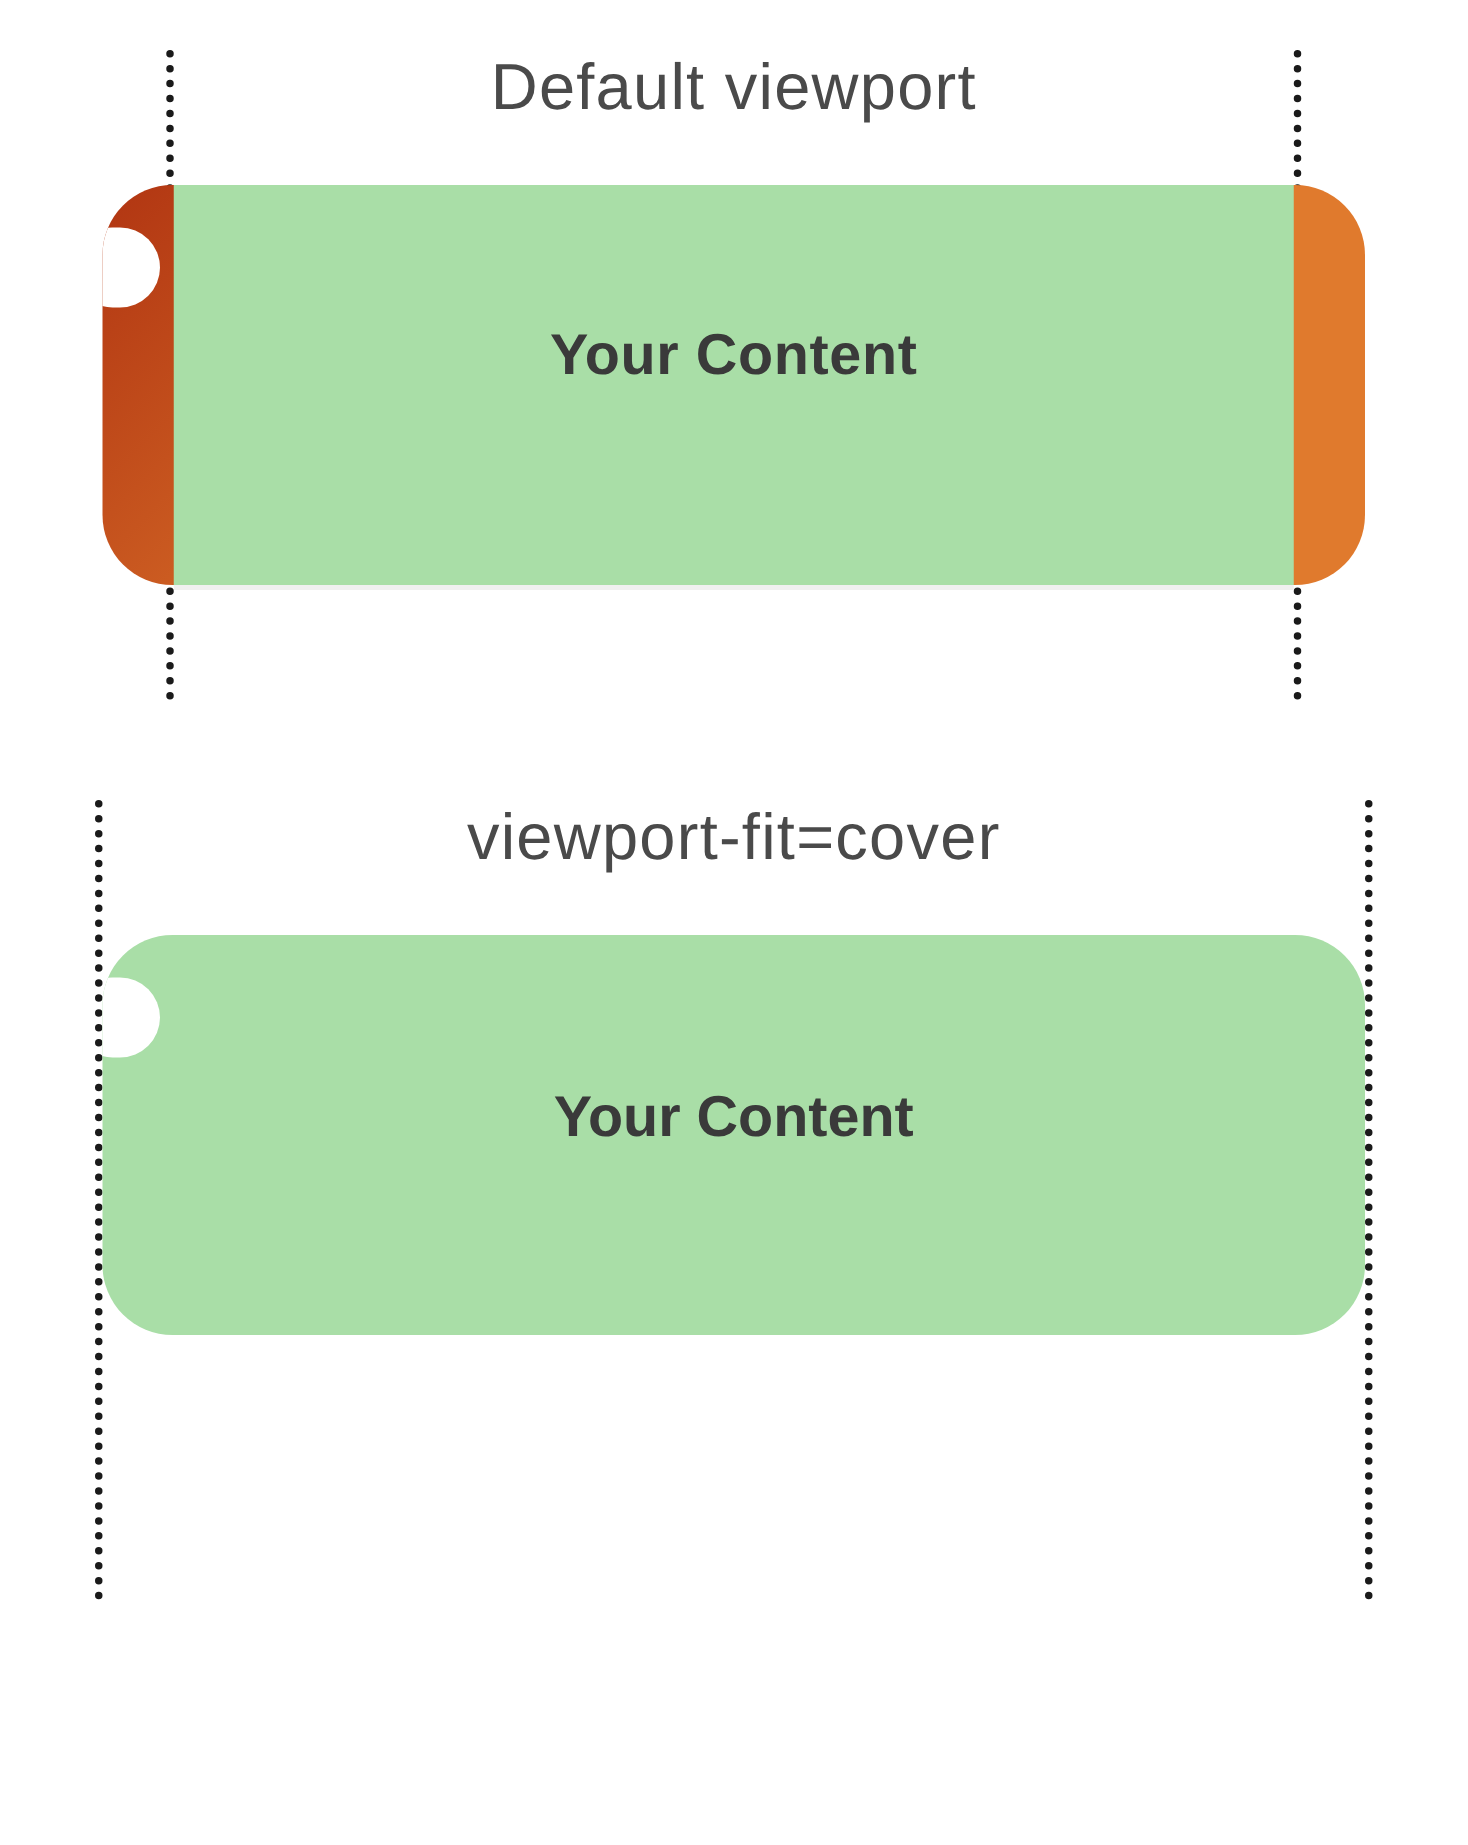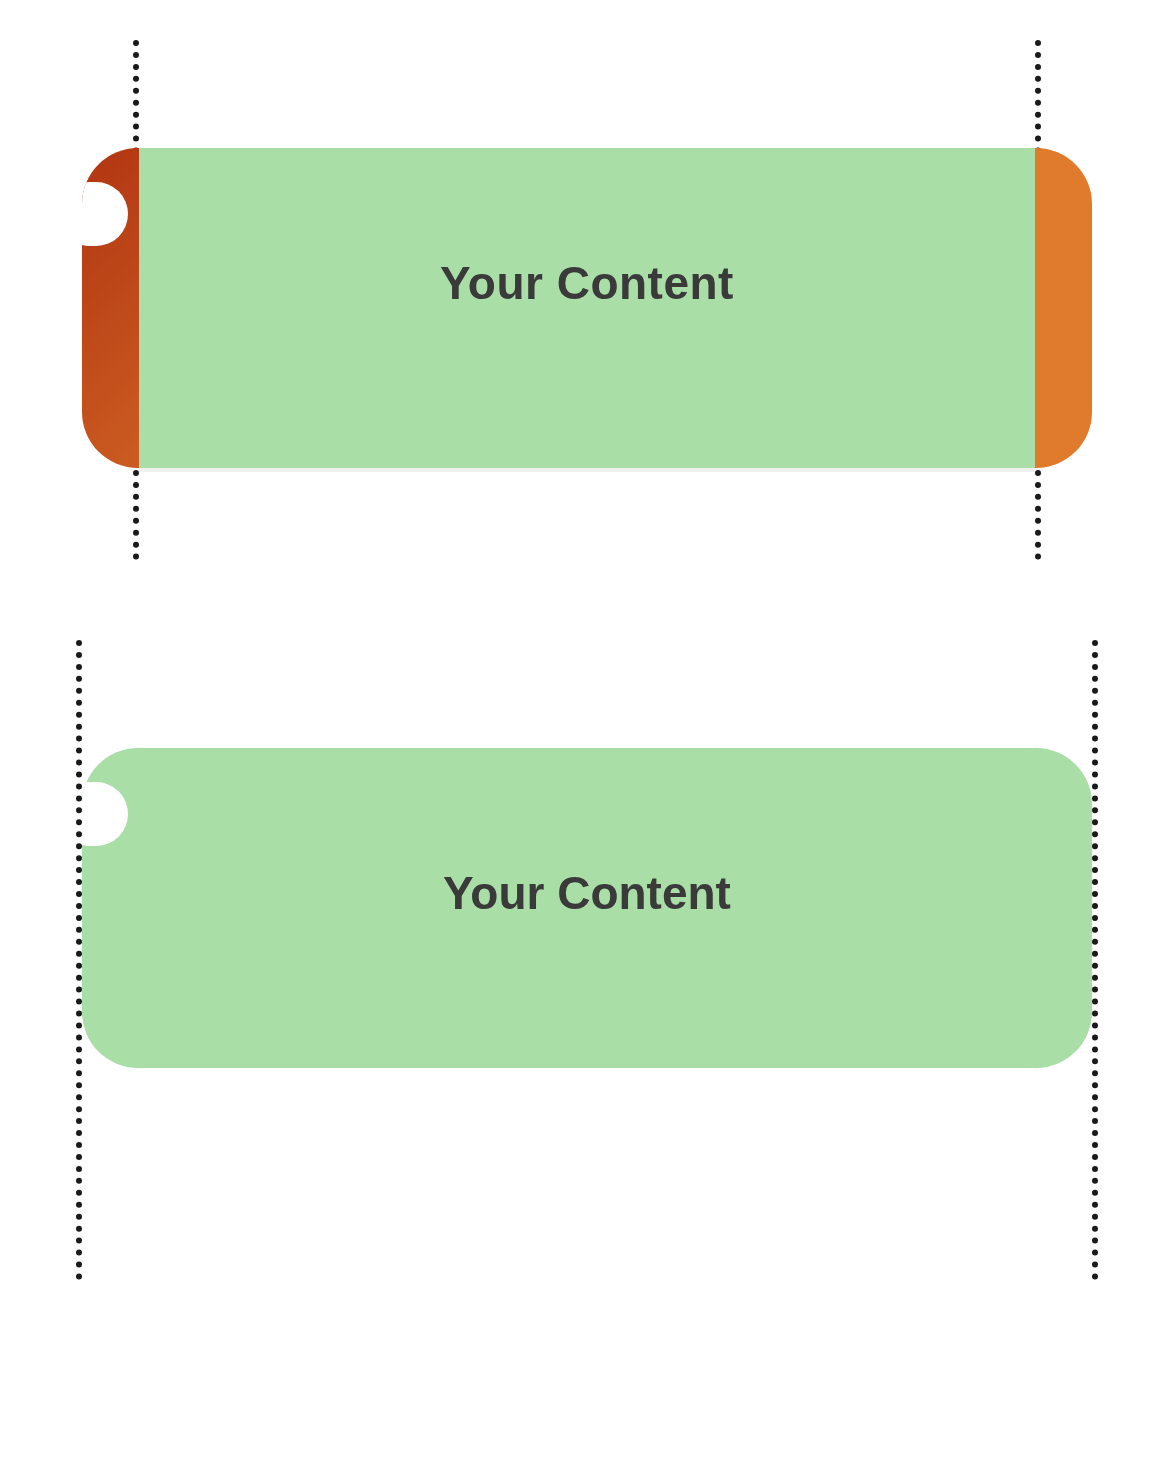--- a/index.html
+++ b/index.html
@@ -105,35 +105,37 @@
     height: 4px;
     background: rgba(0,0,0,0.06);
   }
 
 </style>
 </head>
 <body>
 
 <div class="section section-top">
 
+  <h2 class="title">Default viewport</h2>
 
   <div class="dotted" style="left:133px;"></div>
   <div class="dotted" style="left:1035px;"></div>
 
   <div class="device bg-orange" style="top:108px;">
     <div class="notch"></div>
   </div>
 
   <div class="content-region" style="left:139px; width:896px; top:108px;">
     <span class="content-label">Your Content</span>
   </div>
 </div>
 
 <div class="section section-bottom">
 
+  <h2 class="title">viewport-fit=cover</h2>
 
   <div class="dotted" style="left:76px;"></div>
   <div class="dotted" style="left:1092px;"></div>
 
   <div class="device bg-green" style="top:108px;">
     <div class="notch"></div>
     <div class="content-label-centered">Your Content</div>
   </div>
 </div>
 

